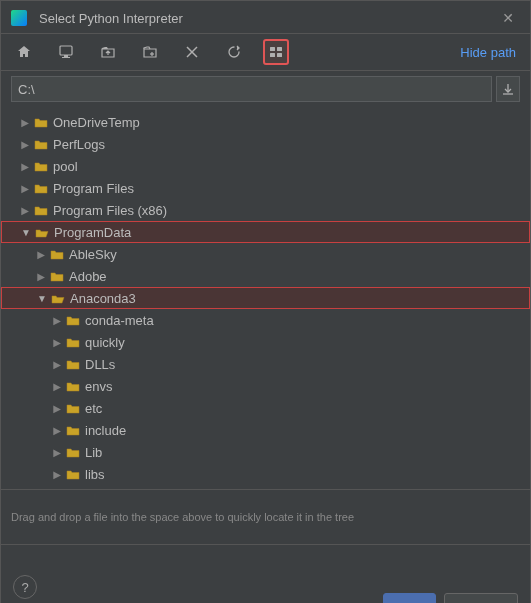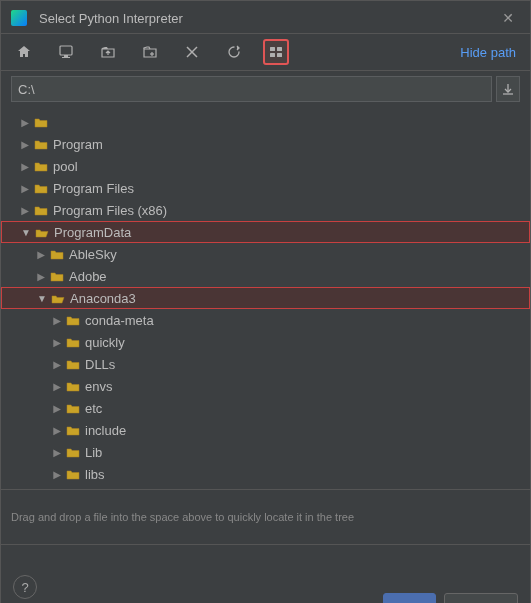--- a/index.html
+++ b/index.html
@@ -287,31 +287,32 @@
   <div class="tree-container">
 
     <div class="tree-item">
       <span class="indent" style="width:16px"></span>
       <span class="arrow">▶</span>
       <span class="folder-icon">
         <svg class="folder-svg" viewBox="0 0 14 12" fill="none">
             <path d="M1 3h4l1 1.5H13V11H1z" fill="#c9a227" stroke="#a88220" stroke-width="0.5"></path>
           </svg>
       </span>
-    </div>
-
-    <div class="tree-item">
-      <span class="indent" style="width:16px"></span>
-      <span class="arrow">▶</span>
-      <span class="folder-icon">
-        <svg class="folder-svg" viewBox="0 0 14 12" fill="none">
-            <path d="M1 3h4l1 1.5H13V11H1z" fill="#c9a227" stroke="#a88220" stroke-width="0.5"></path>
-          </svg>
-      </span>
-      <span class="item-label">Program</span>
+      <span class="item-label">OneDriveTemp</span>
+    </div>
+
+    <div class="tree-item">
+      <span class="indent" style="width:16px"></span>
+      <span class="arrow">▶</span>
+      <span class="folder-icon">
+        <svg class="folder-svg" viewBox="0 0 14 12" fill="none">
+            <path d="M1 3h4l1 1.5H13V11H1z" fill="#c9a227" stroke="#a88220" stroke-width="0.5"></path>
+          </svg>
+      </span>
+      <span class="item-label">PerfLogs</span>
     </div>
 
     <div class="tree-item">
       <span class="indent" style="width:16px"></span>
       <span class="arrow">▶</span>
       <span class="folder-icon">
         <svg class="folder-svg" viewBox="0 0 14 12" fill="none">
             <path d="M1 3h4l1 1.5H13V11H1z" fill="#c9a227" stroke="#a88220" stroke-width="0.5"></path>
           </svg>
       </span>

